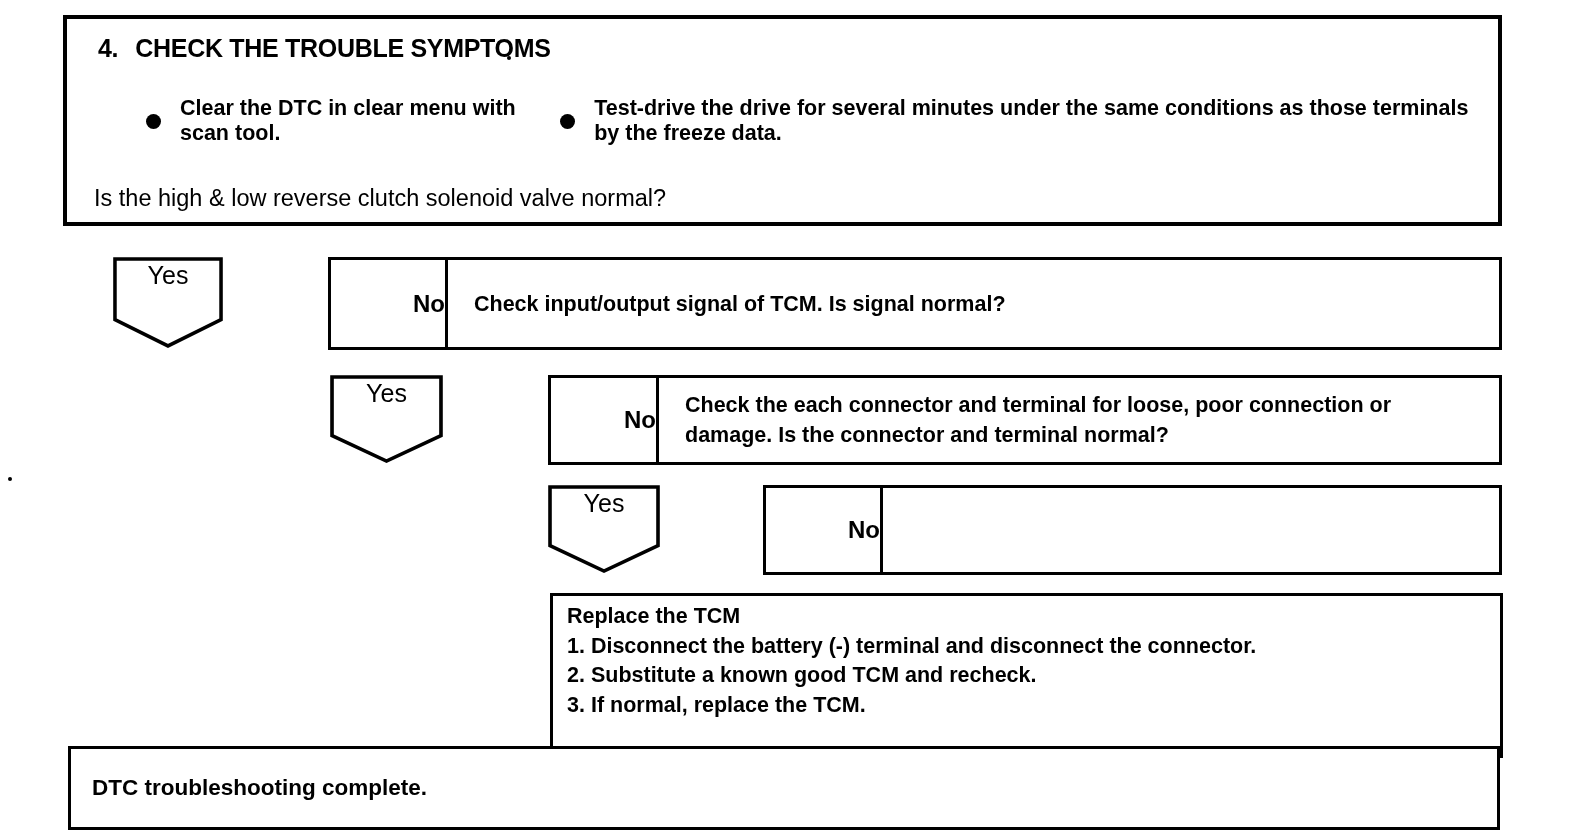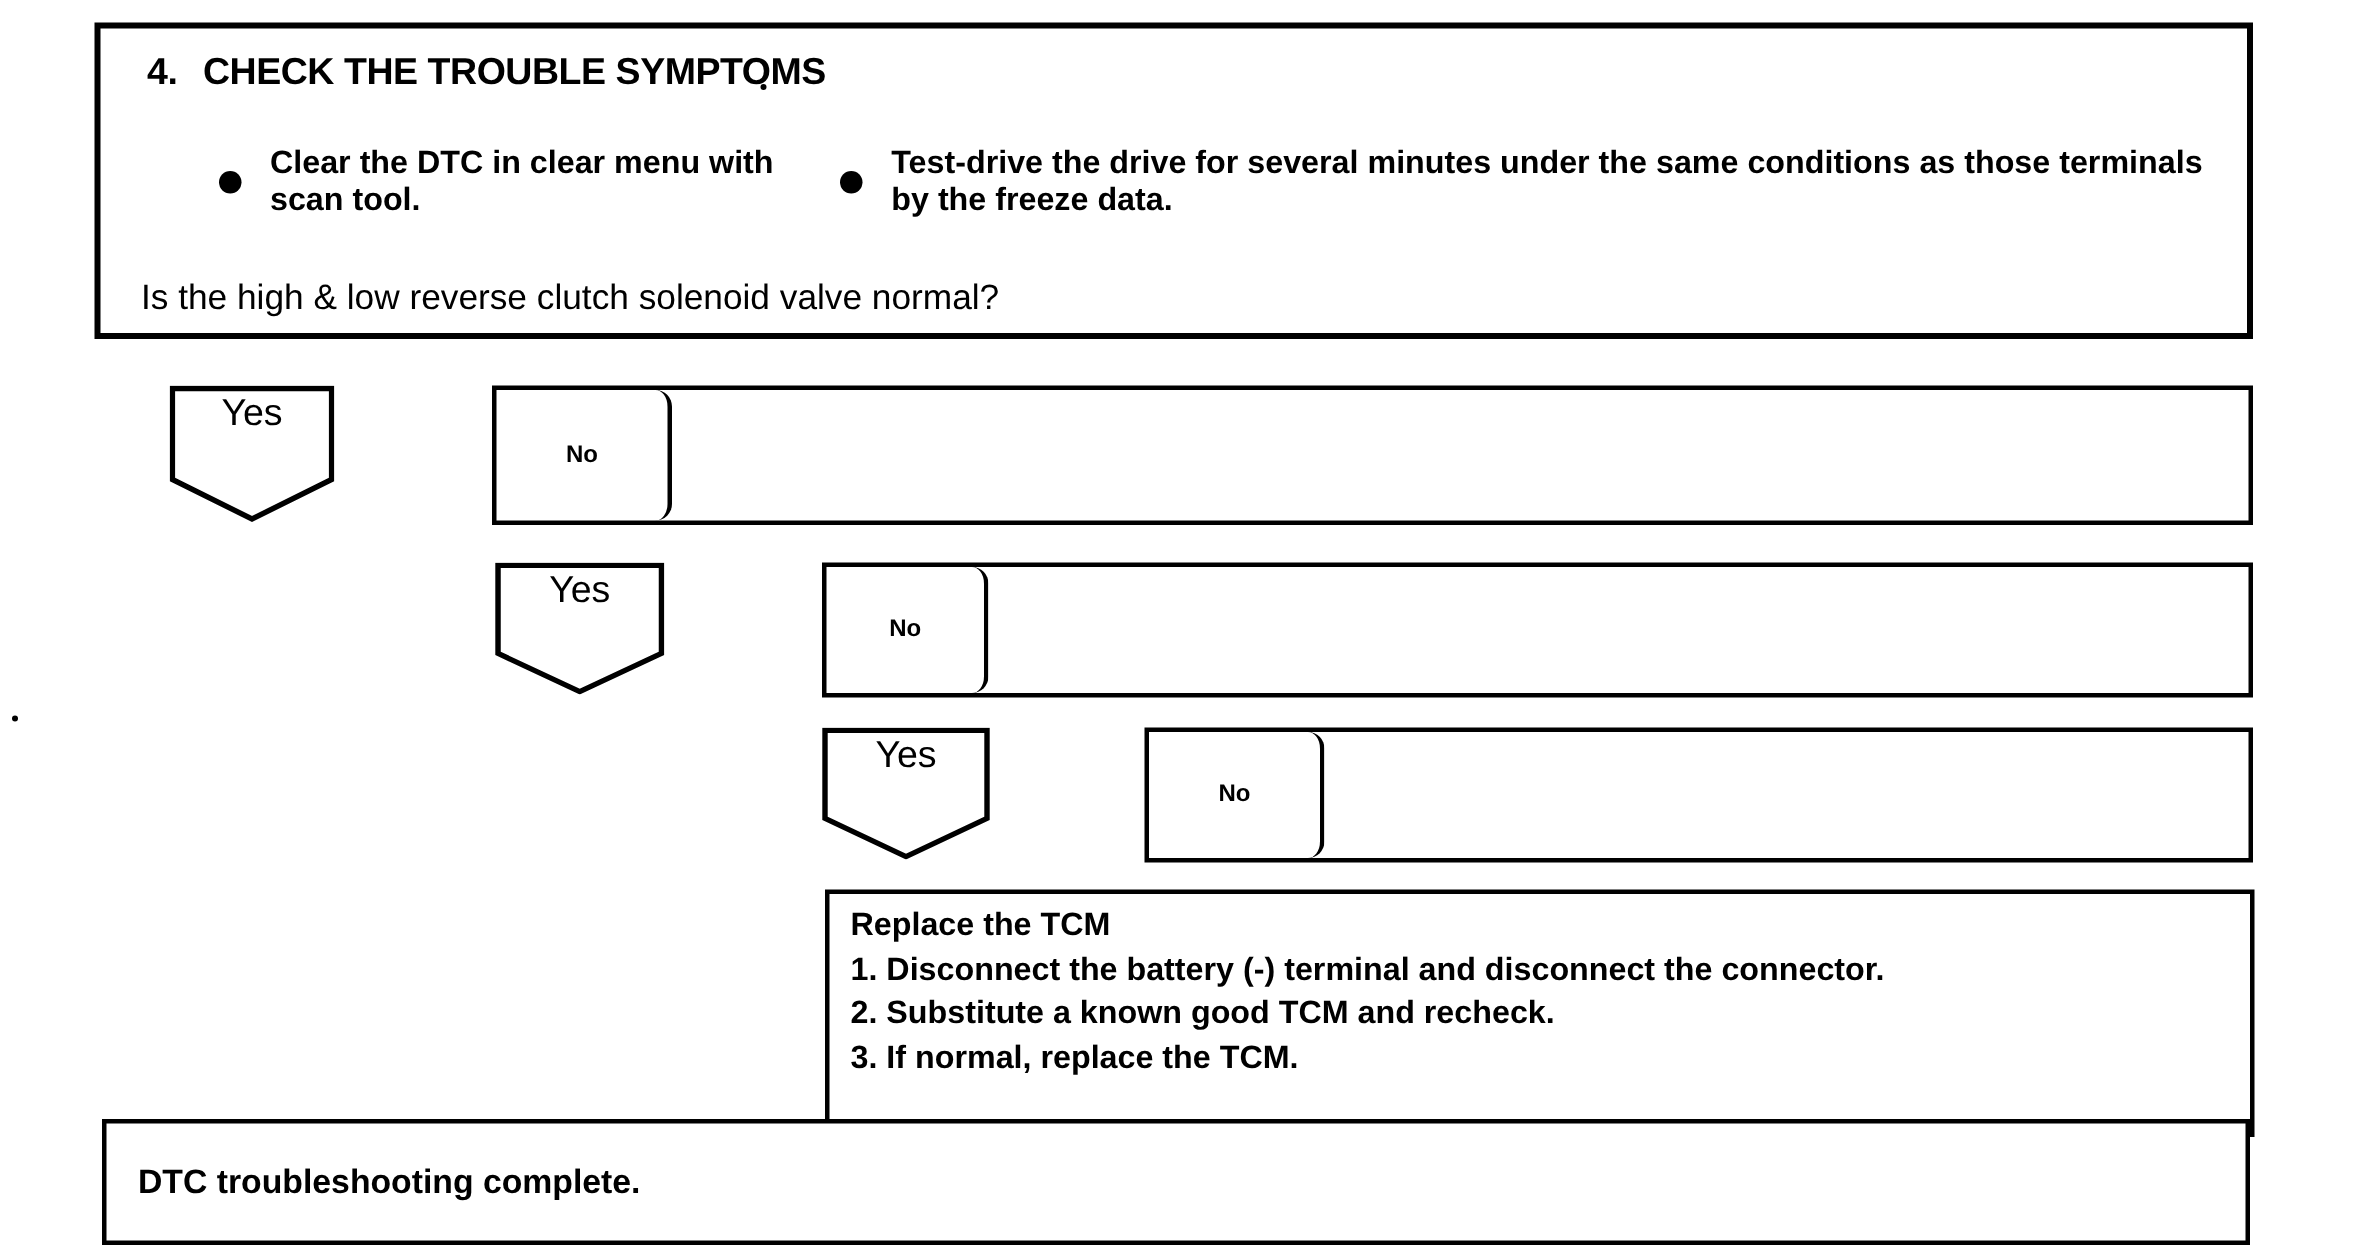--- a/index.html
+++ b/index.html
@@ -23,21 +23,21 @@
   
   .pent { position:absolute; }
   .pent svg { position:absolute; left:0; top:0; width:100%; height:100%; }
   .pent path { fill:#fff; stroke:#000; stroke-width:3.6; stroke-linejoin:miter; }
   .pent-label { position:absolute; left:0; width:100%; top:4px; text-align:center;
                 font-size:25px; font-weight:400; }
 
   
   .step-box { display:flex; }
   .no-cell { flex:none; border-right:3px solid #000; display:flex; align-items:center;
-             justify-content:center; font-size:16px; font-weight:600;border-radius:11px; }
+             justify-content:flex-end; font-size:24px; font-weight:600; }
   .text-cell { flex:1; display:flex; align-items:center; padding-left:26px;
                font-size:21.5px; font-weight:600; line-height:30px; }
 
   
   .replace-box { left:550px; top:593px; width:953px; height:165px; padding:6px 14px;
                  font-size:21.5px; font-weight:600; line-height:29.5px; }
 
   
   .complete-box { left:68px; top:746px; width:1432px; height:84px; display:flex;
                   align-items:center; padding-left:21px; font-size:22.5px; font-weight:600; }
@@ -70,31 +70,37 @@
   <div class="pent" style="left:113px; top:257px; width:110px; height:91px;">
     <svg viewBox="0 0 112 90" preserveAspectRatio="none">
       <path d="M2,2 L110,2 L110,62 L56,88 L2,62 Z"></path>
     </svg>
     <span class="pent-label">Yes</span>
   </div>
   <div class="box step-box" style="left:328px; top:257px; width:1174px; height:93px;">
     <div class="no-cell" style="width:114px;">
       <span>No</span>
     </div>
+    <div class="text-cell">
+      <span>Check input/output signal of TCM. Is signal normal?</span>
+    </div>
   </div>
 
   <div class="pent" style="left:330px; top:375px; width:113px; height:88px;">
     <svg viewBox="0 0 112 90" preserveAspectRatio="none">
       <path d="M2,2 L110,2 L110,62 L56,88 L2,62 Z"></path>
     </svg>
     <span class="pent-label">Yes</span>
   </div>
   <div class="box step-box" style="left:548px; top:375px; width:954px; height:90px;">
     <div class="no-cell" style="width:105px;">
       <span>No</span>
+    </div>
+    <div class="text-cell">
+      <span style="max-width:780px; display:inline-block;">Check the each connector and terminal for loose, poor connection or damage. Is the connector and terminal normal?</span>
     </div>
   </div>
 
   <div class="pent" style="left:548px; top:485px; width:112px; height:88px;">
     <svg viewBox="0 0 112 90" preserveAspectRatio="none">
       <path d="M2,2 L110,2 L110,62 L56,88 L2,62 Z"></path>
     </svg>
     <span class="pent-label">Yes</span>
   </div>
   <div class="box step-box" style="left:763px; top:485px; width:739px; height:90px;">

